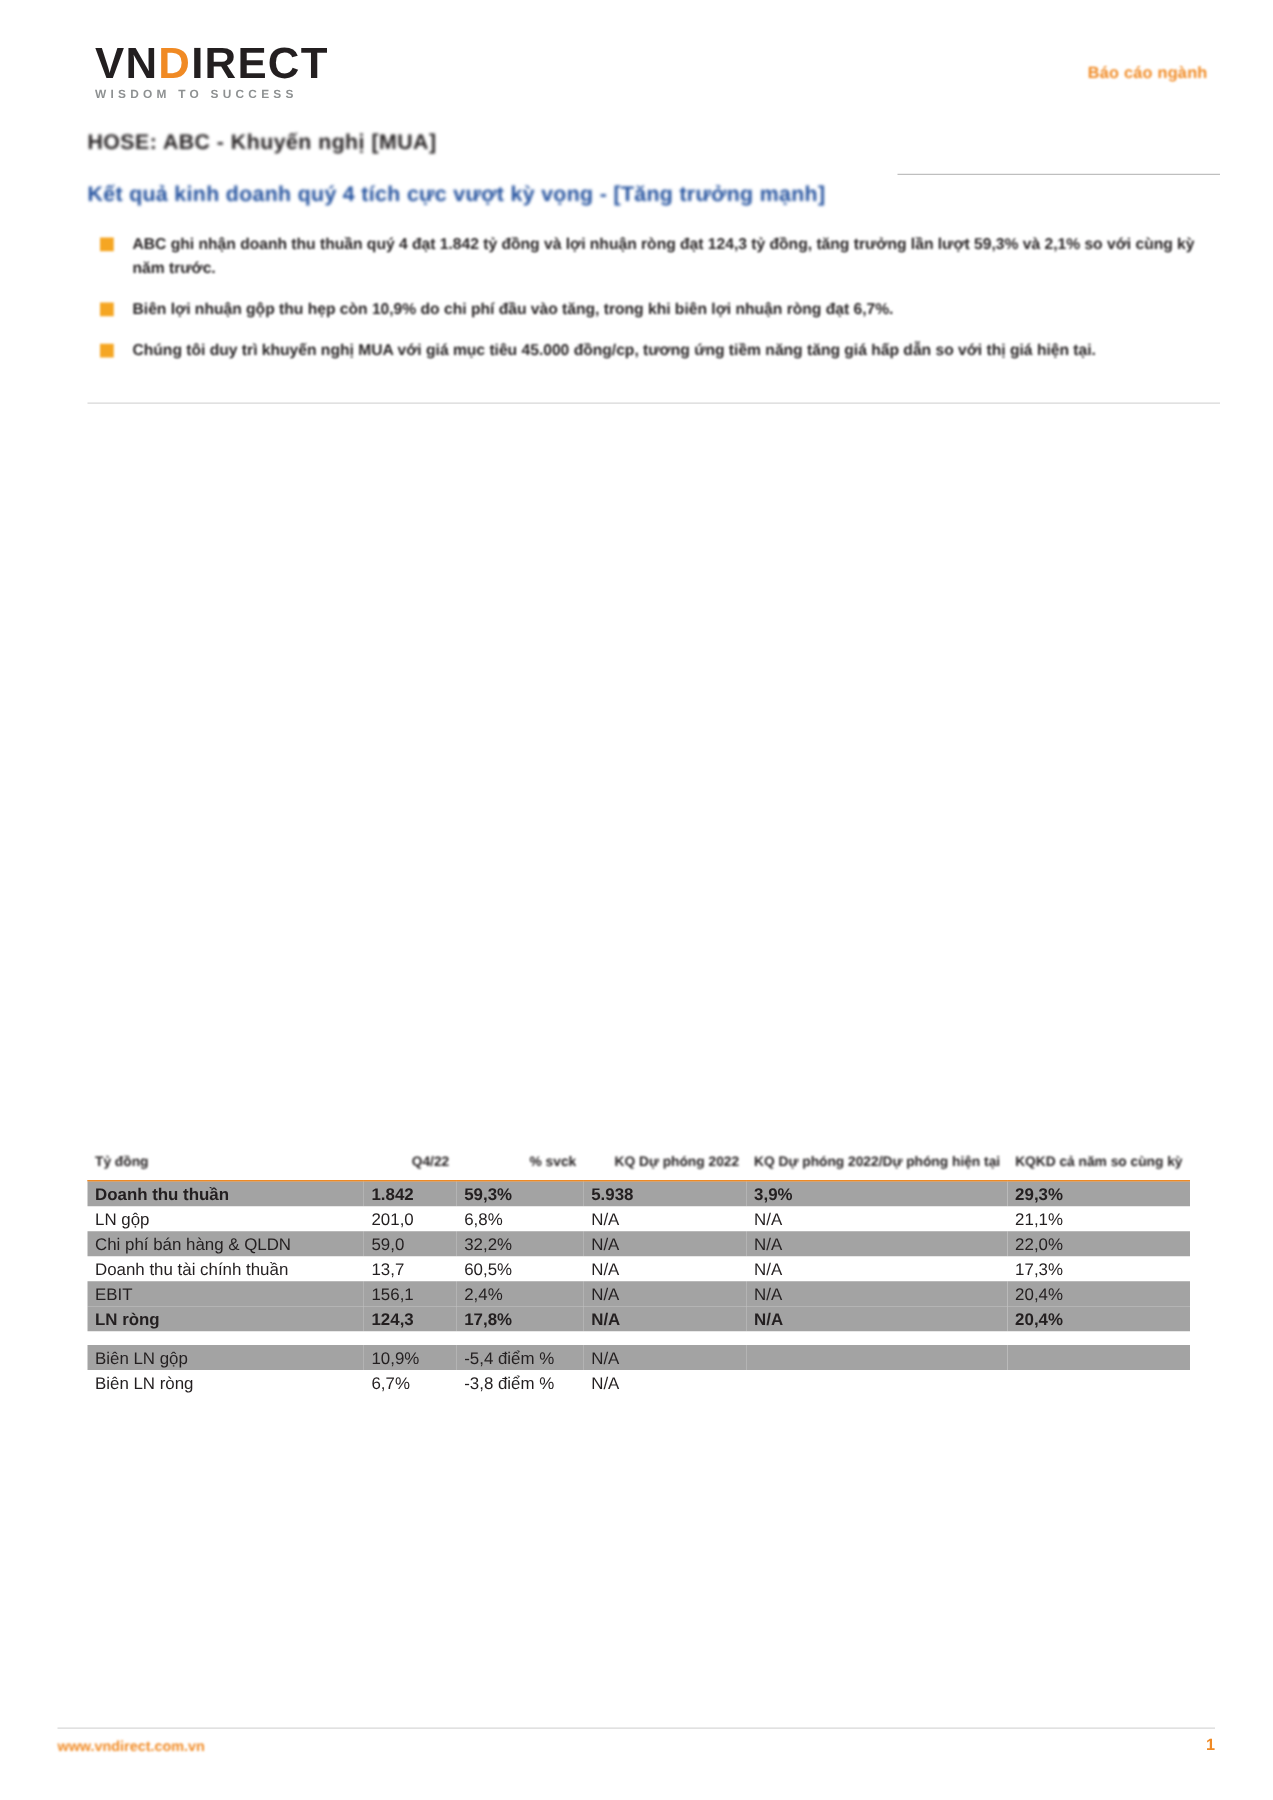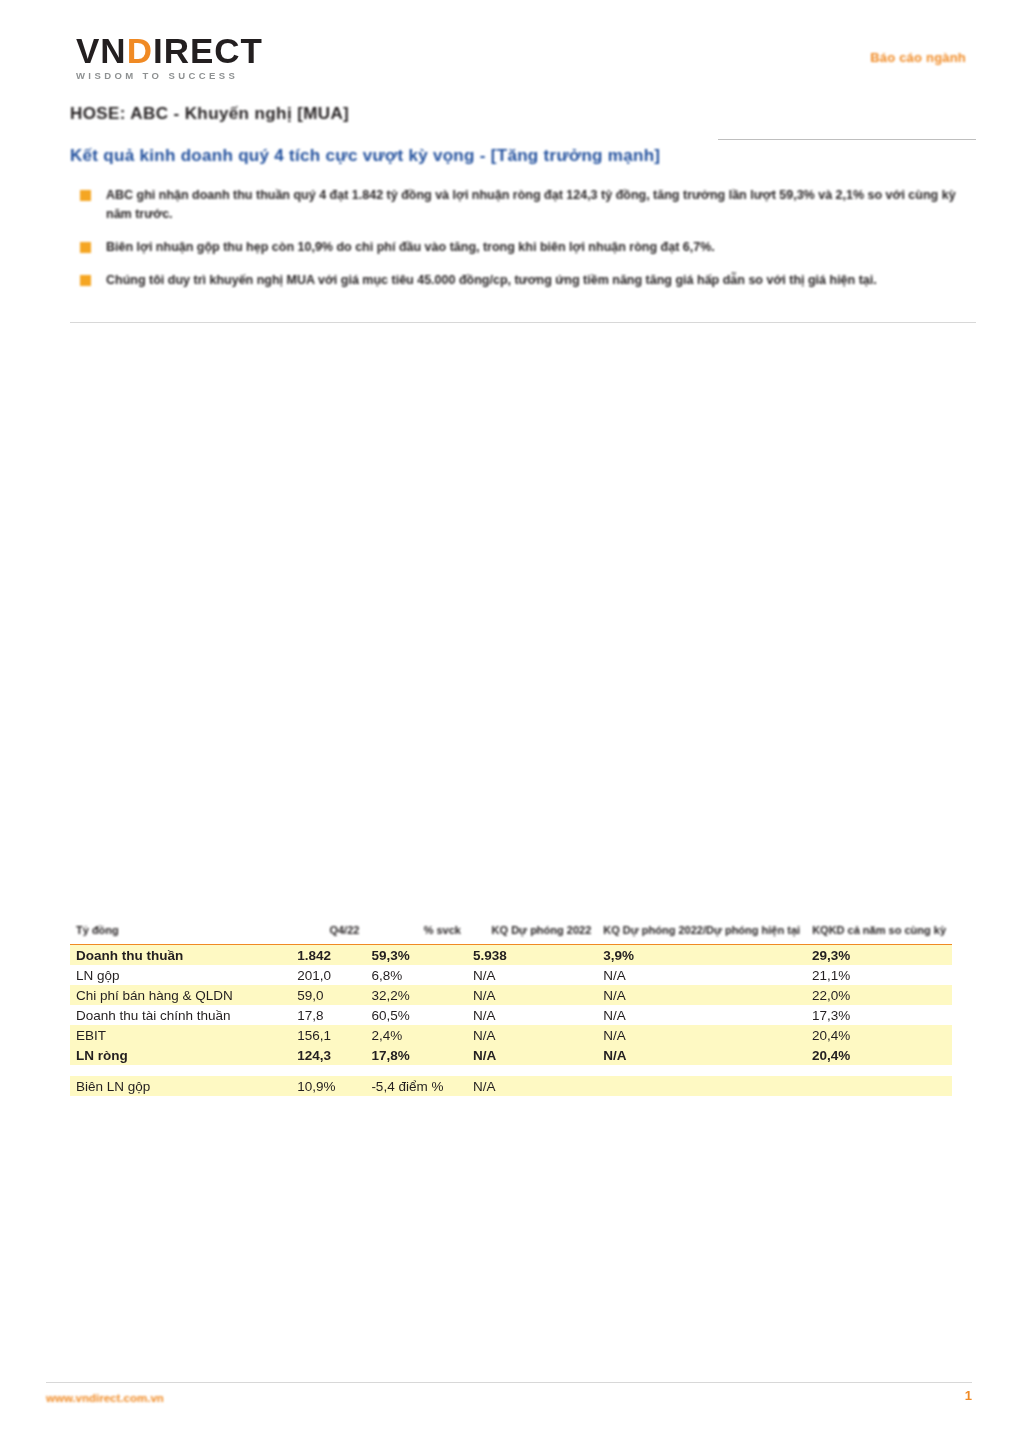--- a/index.html
+++ b/index.html
@@ -157,21 +157,21 @@
     border-bottom: 1.6px solid #f08a24;
   }
   table.fin tbody td {
     padding: 2.5px 6px;
     white-space: nowrap;
   }
   table.fin tbody td.first {
     text-align: left;
   }
   table.fin tbody tr.alt {
-    background: #fef9c3;
+    background: #a3a3a3;
     margin-top: 28px;
   }
   table.fin tbody tr.bold td {
     font-weight: bold;
   }
   table.fin tbody tr.spacer td {
     height: 11px;
     padding: 0;
   }
 
@@ -256,21 +256,21 @@
       <tr class="alt">
         <td class="first">Chi phí bán hàng &amp; QLDN</td>
         <td>59,0</td>
         <td>32,2%</td>
         <td>N/A</td>
         <td>N/A</td>
         <td>22,0%</td>
       </tr>
       <tr>
         <td class="first">Doanh thu tài chính thuần</td>
-        <td>17,8</td>
+        <td>13,7</td>
         <td>60,5%</td>
         <td>N/A</td>
         <td>N/A</td>
         <td>17,3%</td>
       </tr>
       <tr class="alt">
         <td class="first">EBIT</td>
         <td>156,1</td>
         <td>2,4%</td>
         <td>N/A</td>
@@ -294,19 +294,27 @@
           <td></td>
       </tr>
       <tr class="alt">
         <td class="first">Biên LN gộp</td>
         <td>10,9%</td>
         <td>-5,4 điểm %</td>
         <td>N/A</td>
         <td></td>
         <td></td>
       </tr>
+      <tr>
+        <td class="first">Biên LN ròng</td>
+        <td>6,7%</td>
+        <td>-3,8 điểm %</td>
+        <td>N/A</td>
+        <td></td>
+        <td></td>
+      </tr>
     </tbody>
   </table>
 </div>
 
 <div class="footer-rule"></div>
 <div class="footer-link">www.vndirect.com.vn</div>
 <div class="footer-page">1</div>
 
 </body></html>

